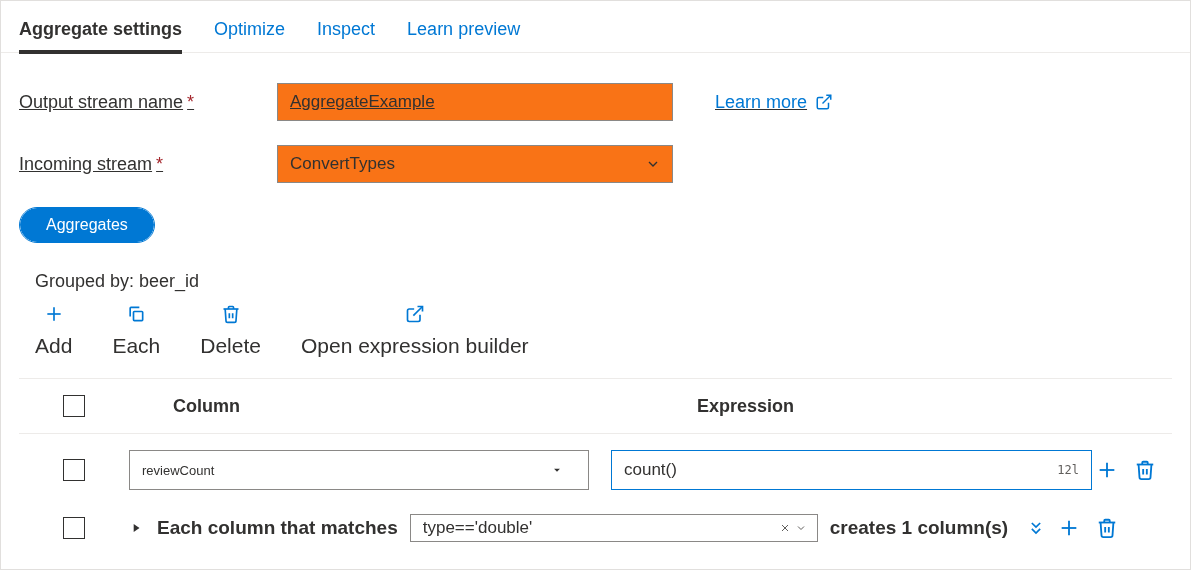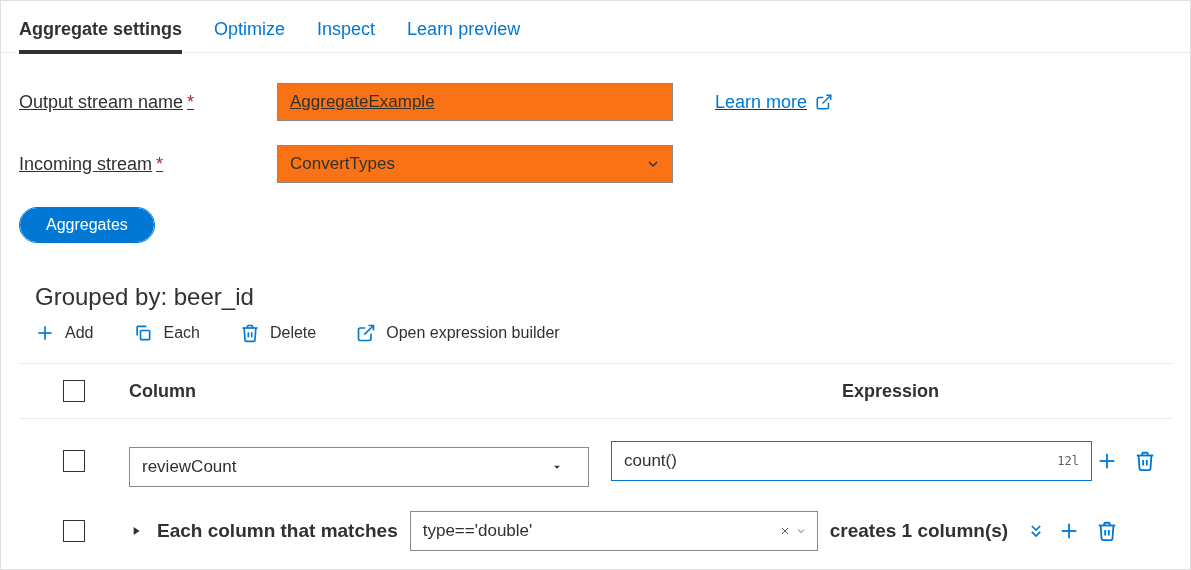--- a/index.html
+++ b/index.html
@@ -103,74 +103,75 @@
     color: #0078d4;
     cursor: pointer;
   }
   .seg-btn.active {
     background: #0078d4;
     color: #fff;
     border-radius: 22px;
   }
   
   .grouped-by {
-    font-size: 24px;
-    margin: 12px 0 12px 16px;
+    font-size: 18px;
+    margin: 0 0 12px 16px;
   }
   .toolbar {
     display: flex;
     align-items: center;
     gap: 40px;
     margin: 0 0 20px 16px;
   }
   .tool-btn {
     display: inline-flex;
     align-items: center;
     gap: 10px;
-    font-size: 16px;
+    font-size: 21px;
     cursor: pointer;
     color: #323130;
+    flex-direction: column;
   }
   .tool-btn svg { stroke: #0078d4; }
   
   .tbl-header {
     display: flex;
     align-items: center;
     border-top: 1px solid #edebe9;
     border-bottom: 1px solid #edebe9;
     padding: 16px 0;
+    gap: 44px;
   }
   .col-check { width: 110px; display:flex; justify-content:center; }
   .checkbox {
     width: 22px; height: 22px;
     border: 1px solid #323130;
     background: #fff;
     cursor: pointer;
   }
   .col-column { flex: 0 0 480px; font-size: 18px; font-weight: 600; }
-  .col-expression { flex: 1; font-size: 18px; font-weight: 600; text-align: center; }
+  .col-expression { flex: 1; font-size: 18px; font-weight: 600; }
   
   .row {
     display: flex;
     align-items: center;
     padding: 16px 16px 16px 0;
   }
   .row .col-check { width: 110px; display:flex; justify-content:center; }
   .dd-input {
     width: 460px;
     height: 40px;
     border: 1px solid #8a8886;
     display: flex;
     align-items: center;
     padding: 0 12px;
-    font-size: 17px;
+    font-size: 13px;
     position: relative;
     background: #fff;
     margin-right: 22px;
-    margin-top: 12px;
   }
   .dd-input .caret {
     position: absolute;
     right: 24px; top: 50%;
     transform: translateY(-50%);
   }
   .expr-input {
     flex: 1;
     height: 40px;
     border: 1px solid #0078d4;
@@ -203,21 +204,21 @@
     padding: 8px 16px 8px 0;
   }
   .row2 .col-check { width: 110px; display:flex; justify-content:center; }
   .expand-tri {
     margin-right: 14px;
     cursor: pointer;
   }
   .bold-text { font-size: 19px; font-weight: 700; margin-right: 12px; }
   .match-input {
     width: 408px;
-    height: 40px;
+    height: 28px;
     border: 1px solid #8a8886;
     display: flex;
     align-items: center;
     padding: 0 12px;
     font-size: 17px;
     background: #fff;
     position: relative;
     margin-right: 12px;
   }
   .match-input .clear-combo {

